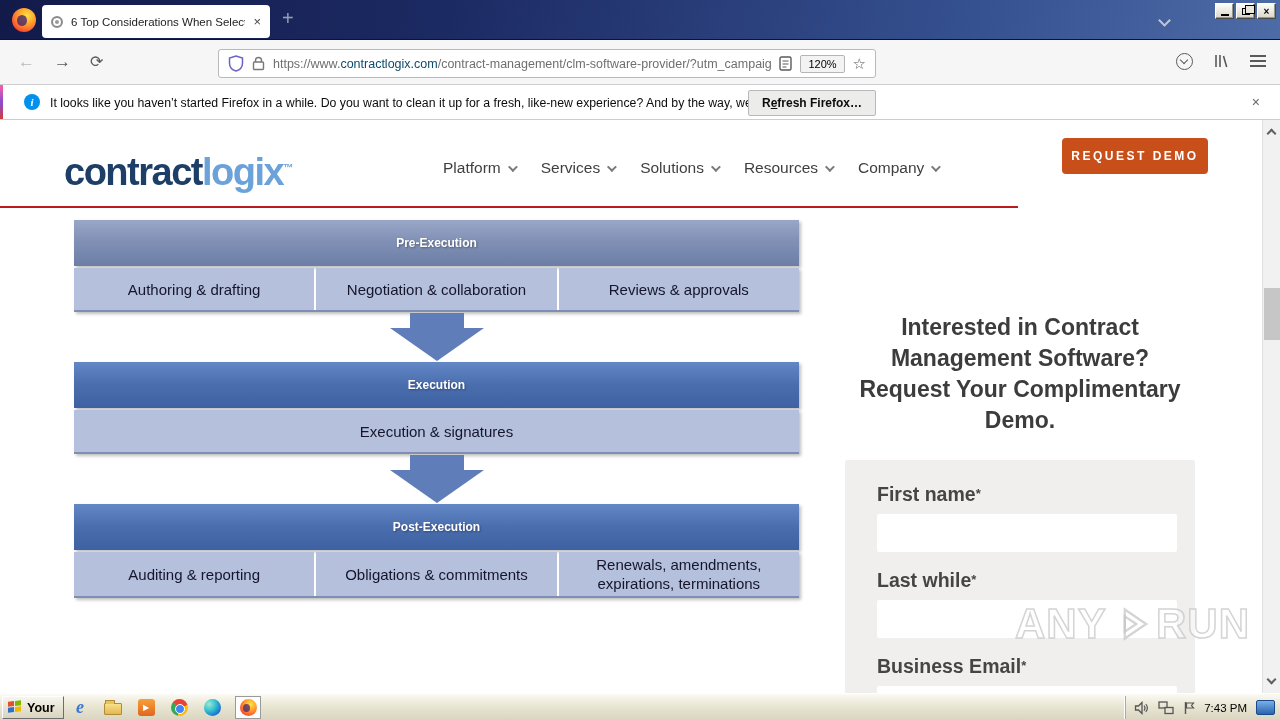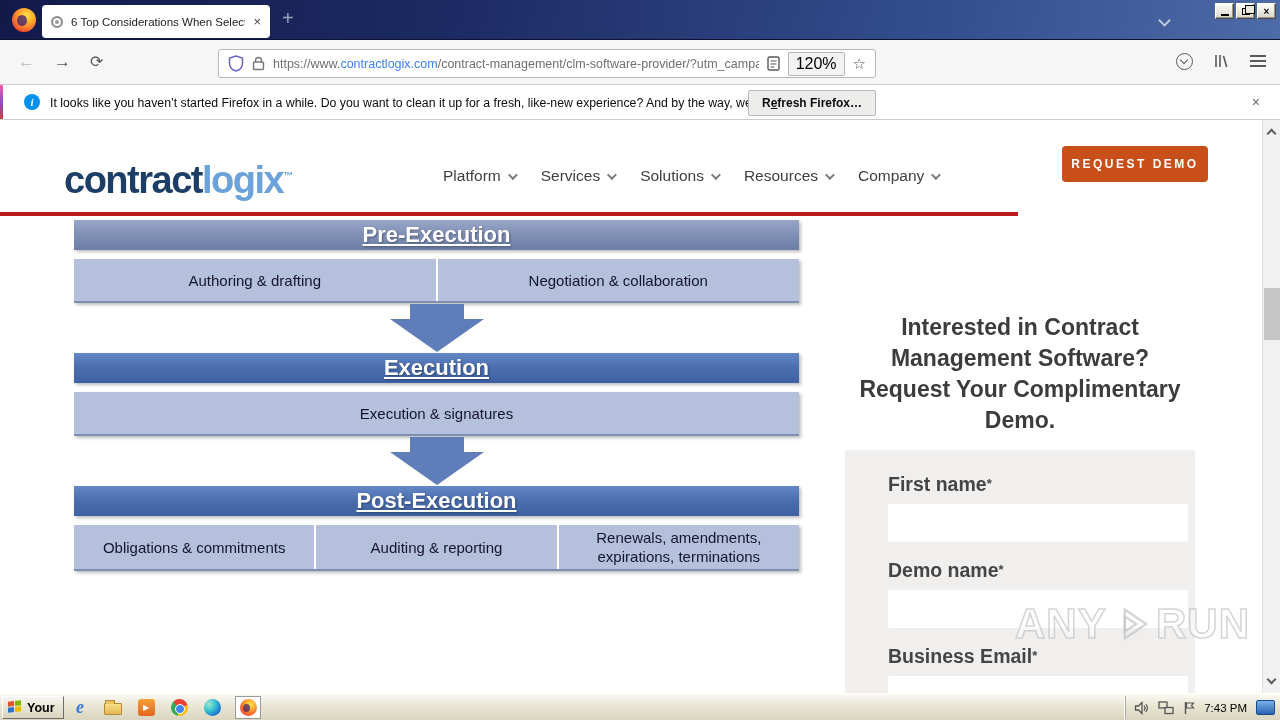--- a/index.html
+++ b/index.html
@@ -32,22 +32,22 @@
 
   
   .navbar { position:absolute; left:0; top:40px; width:1280px; height:45px; background:#f6f6f6; border-bottom:1px solid #cfcfcf; }
   .navbtn { position:absolute; top:52px; font-size:17px; color:#5a5a5a; line-height:20px; }
   .navbtn.back { left:18px; color:#b8b8b8; }
   .navbtn.fwd  { left:54px; }
   .navbtn.reload { left:90px; font-size:16px; }
   .urlbar { position:absolute; left:218px; top:49px; width:658px; height:29px; background:#fff;
     border:1px solid #b9b9b9; border-radius:3px; display:flex; align-items:center; padding:0 9px; gap:8px; }
   .urltext { flex:1; font-size:12.5px; color:#6f6f6f; white-space:nowrap; overflow:hidden; }
-  .urltext .domain { color:#3b82f6; }
-  .zoom-chip { font-size:16px; color:#000; background:#f3f3f3; border:1px solid #b5b5b5; border-radius:2px; padding:2px 7px; flex:0 0 auto; }
+  .urltext .domain { color:#0c4a6e; }
+  .zoom-chip { font-size:11px; color:#000; background:#f3f3f3; border:1px solid #b5b5b5; border-radius:2px; padding:2px 7px; flex:0 0 auto; }
   .star { font-size:15px; color:#555; flex:0 0 auto; }
   .pocket { position:absolute; left:1176px; top:53px; width:17px; height:17px; border:1.6px solid #5a5a5a; border-radius:50%; }
   .pocket::after { content:""; position:absolute; left:4px; top:3px; width:5px; height:5px;
     border-right:1.6px solid #5a5a5a; border-bottom:1.6px solid #5a5a5a; transform:rotate(45deg); }
   .libicon { position:absolute; left:1213px; top:53px; }
   .hamburger { position:absolute; left:1250px; top:55px; width:16px; }
   .hamburger i { display:block; height:2px; background:#5a5a5a; margin-bottom:3px; }
 
   
   .notif { position:absolute; left:0; top:85px; width:1280px; height:35px; background:#fff; border-bottom:1px solid #cdcdcd; }
@@ -57,52 +57,52 @@
   .notif-text { position:absolute; left:50px; top:11px; font-size:12.3px; color:#0c0c0d; }
   .notif-btn { position:absolute; left:748px; top:5px; padding:5px 13px; background:#ececeb; border:1px solid #b8b8b8;
     border-radius:2px; font-size:12px; font-weight:bold; color:#0c0c0d; }
   .notif-btn u { text-decoration:underline; }
   .notif-close { position:absolute; right:20px; top:9px; font-size:14px; color:#666; }
 
   
   .pagearea { position:absolute; left:0; top:120px; width:1262px; height:573px; background:#fff; overflow:hidden; }
 
   
-  .sitehead { position:absolute; left:0; top:16px; width:1018px; height:80px; background:#fff; border-bottom:4px solid #b91c1c; }
+  .sitehead { position:absolute; left:0; top:8px; width:1018px; height:80px; background:#fff; border-bottom:2px solid #b91c1c; }
   .logo { position:absolute; left:64px; top:17px; font-size:38px; font-weight:700; letter-spacing:-1.5px; line-height:46px; }
   .logo .dark  { color:#1d3e66; }
   .logo .light { color:#6ba2d9; }
   .logo sup { font-size:10px; color:#6ba2d9; letter-spacing:0; }
   .sitenav { position:absolute; left:443px; top:0; height:80px; display:flex; align-items:center; gap:26px; }
   .sitenav .item { font-size:15.5px; color:#3f3f3f; display:flex; align-items:center; gap:7px; cursor:default; }
   .chev-down { width:7px; height:7px; border-right:2px solid #7a7a7a; border-bottom:2px solid #7a7a7a;
     transform:rotate(45deg) translateY(-2px); }
   .cta { position:absolute; left:1062px; top:10px; width:146px; height:36px; background:#c84e1a; border-radius:4px;
     color:#fff; font-size:12px; font-weight:bold; letter-spacing:2.5px; display:flex; align-items:center; justify-content:center; }
 
   
   .diagram { position:absolute; left:74px; top:100px; width:725px; }
-  .band { height:30px; display:flex; align-items:center; justify-content:center; color:#fff; font-weight:bold;
-    font-size:22px; text-shadow:1px 1px 2px rgba(0,0,0,.35); box-shadow:2px 2px 3px rgba(110,110,110,.45);text-decoration:underline; }
+  .band { height:46px; display:flex; align-items:center; justify-content:center; color:#fff; font-weight:bold;
+    font-size:12px; text-shadow:1px 1px 2px rgba(0,0,0,.35); box-shadow:2px 2px 3px rgba(110,110,110,.45); }
   .band.muted { background:linear-gradient(180deg,#99a7c7 0%,#8191b6 45%,#6c7ea6 100%); }
   .band.blue  { background:linear-gradient(180deg,#6488c6 0%,#4a6dae 50%,#3e61a3 100%); }
-  .cells { display:flex; gap:2px; margin-top:9px; box-shadow:2px 2px 3px rgba(110,110,110,.45); border-bottom:2px solid #7f8fb4; }
+  .cells { display:flex; gap:2px; margin-top:2px; box-shadow:2px 2px 3px rgba(110,110,110,.45); border-bottom:2px solid #7f8fb4; }
   .cell { flex:1; min-height:42px; background:#b4c0dc; display:flex; align-items:center; justify-content:center;
     font-size:15px; color:#15152b; text-align:center; padding:3px 10px; line-height:19px; }
   .arrowwrap { height:50px; display:flex; flex-direction:column; align-items:center; padding-top:1px; }
   .arrow-stem { width:54px; height:15px; background:#5f7db9; }
   .arrow-head { width:0; height:0; border-left:47px solid transparent; border-right:47px solid transparent; border-top:33px solid #5f7db9; }
 
   
   .article { position:absolute; left:67px; top:535px; width:745px; font-size:19.5px; font-weight:bold; color:#101010; line-height:27px; }
 
   
   .sb-heading { position:absolute; left:853px; top:192px; width:334px; text-align:center; font-size:23px;
     font-weight:800; color:#3c3c3c; line-height:31px; }
-  .formpanel { position:absolute; left:845px; top:330px; width:350px; height:260px; background:#f0efee; border-radius:2px; padding:22px 43px; }
+  .formpanel { position:absolute; left:845px; top:340px; width:350px; height:260px; background:#f0efee; border-radius:2px; padding:22px 32px; }
   .flabel { font-size:19.5px; font-weight:bold; color:#454545; line-height:24px; margin-bottom:8px; }
   .flabel .req { font-size:13px; vertical-align:top; }
   .finput { width:300px; height:38px; background:#fff; border:none; border-radius:2px; margin-bottom:16px; display:block; }
 
   
   .watermark { position:absolute; left:1015px; top:598px; width:235px; display:flex; align-items:center; justify-content:center;
     gap:4px; z-index:50; pointer-events:none; }
   .wm-text { font-size:42px; font-weight:800; letter-spacing:1px; color:rgba(255,255,255,.45);
     -webkit-text-stroke:1.5px rgba(198,198,198,.75); }
 
@@ -235,47 +235,48 @@
           </div>
       </div>
       <div class="cta">REQUEST DEMO</div>
     </div>
 
     <div class="diagram">
       <div class="band muted">Pre-Execution</div>
       <div class="cells">
         <div class="cell">Authoring &amp; drafting</div>
         <div class="cell">Negotiation &amp; collaboration</div>
+        <div class="cell">Reviews &amp; approvals</div>
       </div>
       <div class="arrowwrap">
           <div class="arrow-stem"></div>
           <div class="arrow-head"></div>
         </div>
       <div class="band blue">Execution</div>
       <div class="cells">
         <div class="cell">Execution &amp; signatures</div>
       </div>
       <div class="arrowwrap">
           <div class="arrow-stem"></div>
           <div class="arrow-head"></div>
         </div>
       <div class="band blue">Post-Execution</div>
       <div class="cells">
+        <div class="cell">Auditing &amp; reporting</div>
         <div class="cell">Obligations &amp; commitments</div>
-        <div class="cell">Auditing &amp; reporting</div>
         <div class="cell">Renewals, amendments, expirations, terminations</div>
       </div>
     </div>
 
 
     <div class="sb-heading">Interested in Contract Management Software? Request Your Complimentary Demo.</div>
     <div class="formpanel">
       <div class="flabel"><span>First name</span><span class="req">*</span></div>
       <input class="finput" type="text" style="">
-      <div class="flabel"><span>Demo name</span><span class="req">*</span></div>
+      <div class="flabel"><span>Last while</span><span class="req">*</span></div>
       <input class="finput" type="text" style="">
       <div class="flabel"><span>Business Email</span><span class="req">*</span></div>
       <input class="finput" type="text" style="">
     </div>
   </div>
 
   <div class="watermark">
     <span class="wm-text">ANY</span>
     <svg width="52" height="52" viewBox="0 0 54 54">
       <path d="M18 8 L46 27 L18 46 Z" fill="none" stroke="rgba(198,198,198,0.75)" stroke-width="3"></path>

